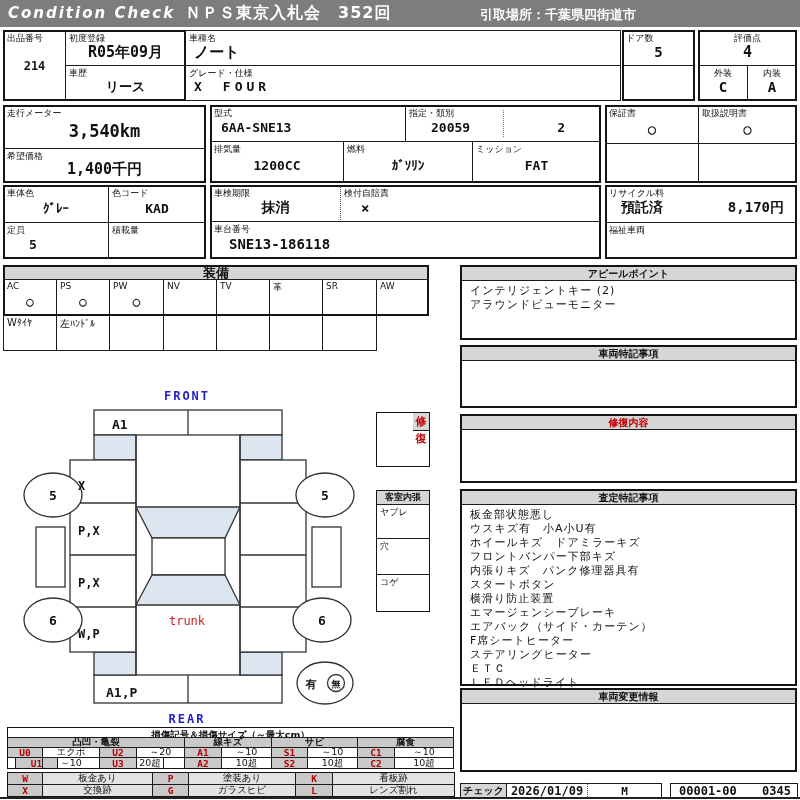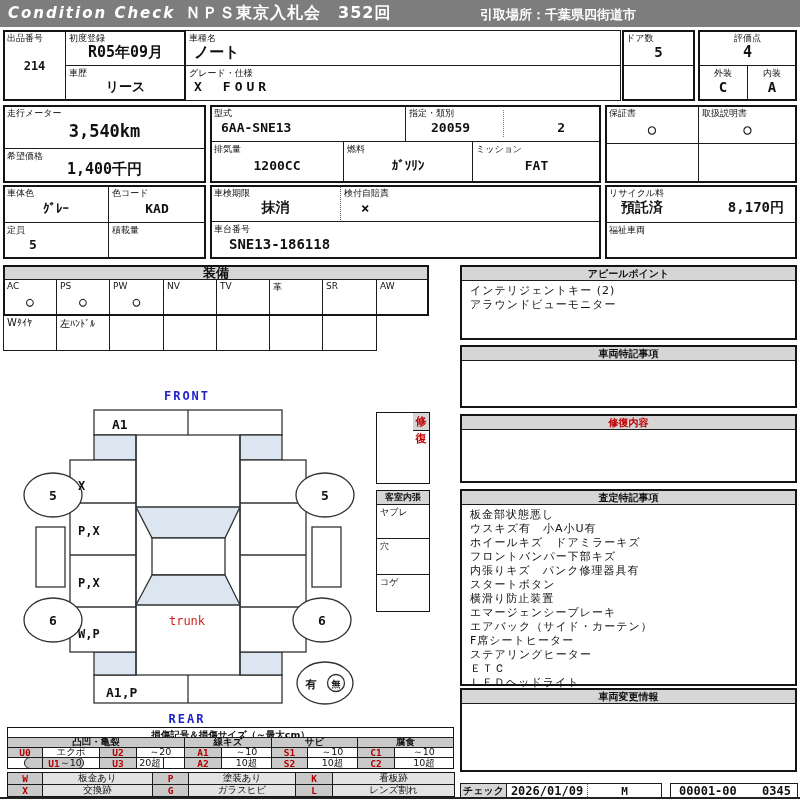--- a/index.html
+++ b/index.html
@@ -331,21 +331,21 @@
       <text x="53" y="625" text-anchor="middle">6</text>
       <text x="322" y="625" text-anchor="middle">6</text>
     </g>
     <text x="187" y="400" text-anchor="middle" fill="#2222cc" font-size="12" font-weight="bold" letter-spacing="2">FRONT</text>
     <text x="187" y="723" text-anchor="middle" fill="#2222cc" font-size="12" font-weight="bold" letter-spacing="2">REAR</text>
     <text x="187" y="625" text-anchor="middle" fill="#cc2222" font-size="12">trunk</text>
     <text x="311" y="688" text-anchor="middle" font-size="11" font-weight="bold" fill="#111" font-family="DejaVu Sans,sans-serif">有</text>
     <text x="336" y="687" text-anchor="middle" font-size="9" font-weight="bold" fill="#111" font-family="DejaVu Sans,sans-serif">無</text>
   </svg>
 
-  <div class="box" style="left:376px;top:412px;width:54px;height:72px;border-width:1px;padding-left:36px;">
+  <div class="box" style="left:376px;top:412px;width:54px;height:55px;border-width:1px;padding-left:36px;">
     <div class="hdr red" style="height:17px;line-height:17px;font-size:11px;">修復</div>
   </div>
 
   <div class="box" style="left:376px;top:490px;width:54px;height:122px;border-width:1px;">
     <div class="hdr" style="font-size:9px;">客室内張</div>
     <div style="height:34px;border-bottom:1px solid #1b1b1b;font-size:9px;padding:1px 3px;box-sizing:border-box;">ヤブレ</div>
     <div style="height:36px;border-bottom:1px solid #1b1b1b;font-size:9px;padding:1px 3px;box-sizing:border-box;">穴</div>
     <div style="height:36px;font-size:9px;padding:1px 3px;box-sizing:border-box;">コゲ</div>
   </div>
 
@@ -359,21 +359,21 @@
   <div class="lg" style="left:42px;top:747px;width:58px;height:11px;">エクボ</div>
   <div class="lg code" style="left:99px;top:747px;width:38px;height:11px;">U2</div>
   <div class="lg" style="left:136px;top:747px;width:49px;height:11px;">～20</div>
   <div class="lg code" style="left:184px;top:747px;width:38px;height:11px;">A1</div>
   <div class="lg" style="left:221px;top:747px;width:51px;height:11px;">～10</div>
   <div class="lg code" style="left:271px;top:747px;width:37px;height:11px;">S1</div>
   <div class="lg" style="left:307px;top:747px;width:51px;height:11px;">～10</div>
   <div class="lg code" style="left:357px;top:747px;width:38px;height:11px;">C1</div>
   <div class="lg" style="left:394px;top:747px;width:60px;height:11px;">～10</div>
 
-  <div class="lg code" style="left:24px;top:757px;width:60px;height:12px;border-radius:6px;">U1</div>
+  <div class="lg code" style="left:15px;top:757px;width:43px;height:12px;">U1</div>
   <div class="lg" style="left:42px;top:757px;width:58px;height:12px;">～10</div>
   <div class="lg code" style="left:99px;top:757px;width:38px;height:12px;">U3</div>
   <div class="lg" style="left:136px;top:757px;width:28px;height:12px;">20超</div>
   <div class="lg code" style="left:184px;top:757px;width:38px;height:12px;">A2</div>
   <div class="lg" style="left:221px;top:757px;width:51px;height:12px;">10超</div>
   <div class="lg code" style="left:271px;top:757px;width:37px;height:12px;">S2</div>
   <div class="lg" style="left:307px;top:757px;width:51px;height:12px;">10超</div>
   <div class="lg code" style="left:357px;top:757px;width:38px;height:12px;">C2</div>
   <div class="lg" style="left:394px;top:757px;width:60px;height:12px;">10超</div>
 

